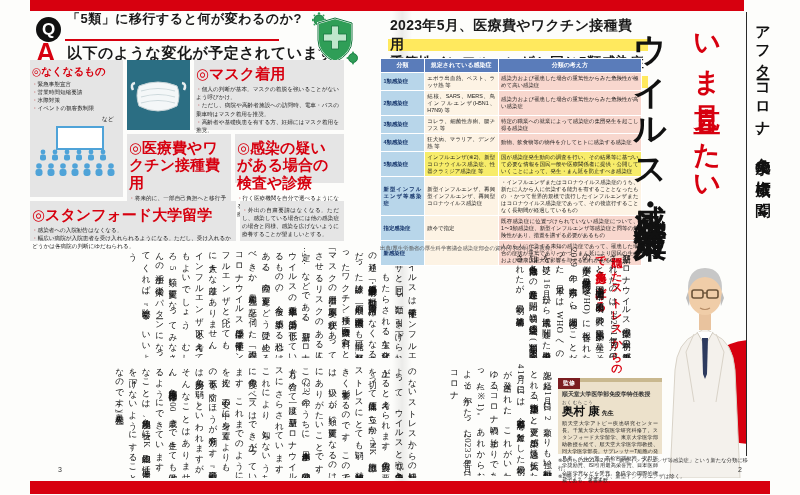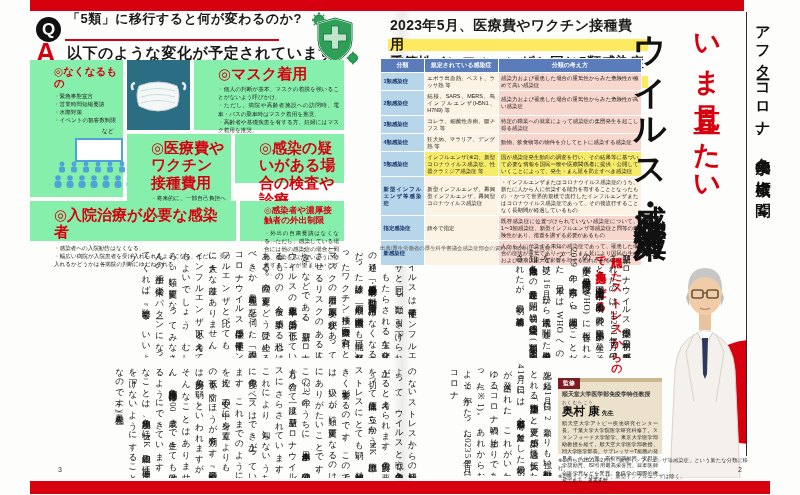--- a/index.html
+++ b/index.html
@@ -18,21 +18,21 @@
 
   
   .q-badge{left:36px;top:17px;width:25px;height:25px;border-radius:50%;background:#111;
            color:#fff;font-weight:bold;font-size:17px;line-height:25px;text-align:center}
   .q-text{left:67px;top:10px;font-size:13px;font-weight:bold;letter-spacing:.5px}
   .q-underline{left:65px;top:39px;width:214px;height:2px;background:#d7000f}
   .a-badge{left:36px;top:38px;font-size:27px;font-weight:bold;color:#d7000f}
   .a-text{left:67px;top:44px;font-size:15px;font-weight:bold;letter-spacing:.5px}
 
   
-  .cbox{background:#86efac;padding:5px 5px 3px 24px}
+  .cbox{background:#e5e5e5;padding:5px 5px 3px 2px}
   .cbox-title{color:#d7000f;font-weight:bold;font-size:15px;line-height:1.15;margin-bottom:3px}
   .cbox-title::before{content:"◎"}
   .cbox li{list-style:none;font-size:5.6px;line-height:1.45;color:#222;text-align:justify}
   .cbox li::before{content:"・";color:#b0100f}
   .nado{font-size:6px;text-align:right;color:#222;margin:2px 4px 2px 0}
   .box0{left:30px;top:60px;width:93px;height:137px}
   .mask-tile{left:127px;top:60px;width:63px;height:70px;background:#2b6e83}
   .box1{left:194px;top:60px;width:150px;height:70px}
   .box2{left:127px;top:134px;width:104px;height:72px}
   .box3{left:235px;top:134px;width:109px;height:49px}
@@ -214,29 +214,28 @@
 </div>
 
 <div class="abs cbox box3">
   <div class="cbox-title">感染の疑いがある場合の検査や診療</div>
   <ul class="cbox-list">
     <li>行く医療機関を自分で選べるようになる。ただし、診療するかどうかは各医療機関の判断にゆだねられる。</li>
   </ul>
 </div>
 
 <div class="abs cbox box4">
-  <div class="cbox-title">入院治療が必要な感染者</div>
+  <div class="cbox-title">スタンフォード大学留学</div>
   <ul class="cbox-list">
     <li>感染者への入院勧告はなくなる。</li>
     <li>幅広い病院が入院患者を受け入れられるようになる。ただし、受け入れるかどうかは各病院の判断にゆだねられる。</li>
   </ul>
 </div>
 
 <div class="abs cbox box5">
-  <div class="cbox-title" style="font-size:8.6px">感染者や濃厚接触者の外出制限</div>
   <ul class="cbox-list">
     <li>外出の自粛要請はなくなる。ただし、感染している場合には他の感染症の場合と同様、感染を広げないように療養することが望ましいとする。</li>
   </ul>
 </div>
 
 <div class="abs vtext serif body-col lp-upper">ウイルスは季節性インフルエンザと同じ「5類」に引き下げられた。もたらされる主な変化は次の通り。「感染者・濃厚接触者の行動制限(自粛要請)はなくなる」「発熱外来中心だった診療は、原則一般の医療機関でも可能に」「無料だったワクチン接種、医療費は有料へと移行予定」「マスクの着用は原則不要。症状があって感染させるリスクのある人に限定」……などである。新型コロナウイルスの重症化率や感染力は低下しているものの、今後も感染する恐れはある。今回の変更をどう受け止めるべきか、奥村先生に話を伺った。「現在の新型コロナウイルス感染症は季節性インフルエンザと比べても、病原性に大きな差はありません。季節性インフルエンザ以下と考えてもよいでしょう。むしろ、5類に変更になってみなさんの生活が従来のパターンになってくれば、『陰鬱な、いいよう</div>
 <div class="abs vtext serif body-col lp-lower">のないストレス』からの解放によって、ウイルスと戦う力『免疫力』は上がると考えられます。免疫力の要、先頭を切って病原体に立ち向かう『NK細胞』は、ストレスにとても弱い。精神状態が大きく影響するのです。この点では、扱いが5類に変更になるのは非常にありがたいことです。この2〜3年のうちに、日本人全体が、諸外国の方々も含めて一度は新型コロナウイルスにさらされています。これにより、知らないうちに免疫のベースはでき上がっています。これまでのように外出を控え、不安の中に身を置くよりも、免疫力の低下を防ぐほうが有効です。『高齢者の方は免疫力が弱い』といわれますが、そんなことはありません。免疫細胞自体は200歳まで生きても働けるようにできています。大事なことは、免疫細胞、特にNK細胞の活性(働き)を下げないようにすることなのです」(奥村先生)</div>
 <div class="abs pageno pageno-l">3</div>
 
 <div class="abs lead">

